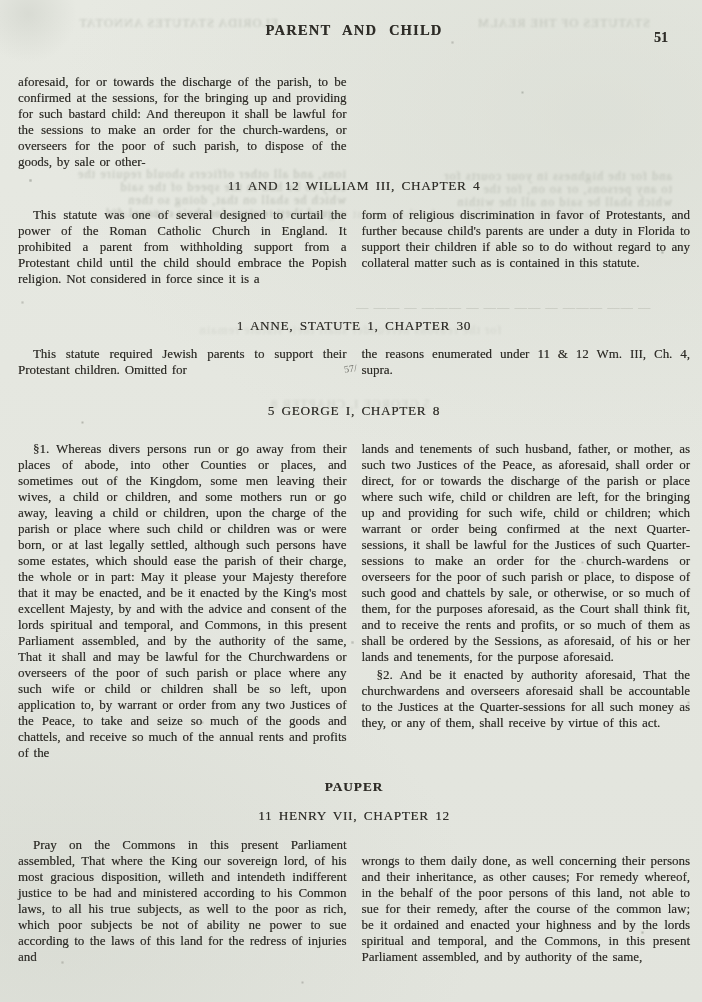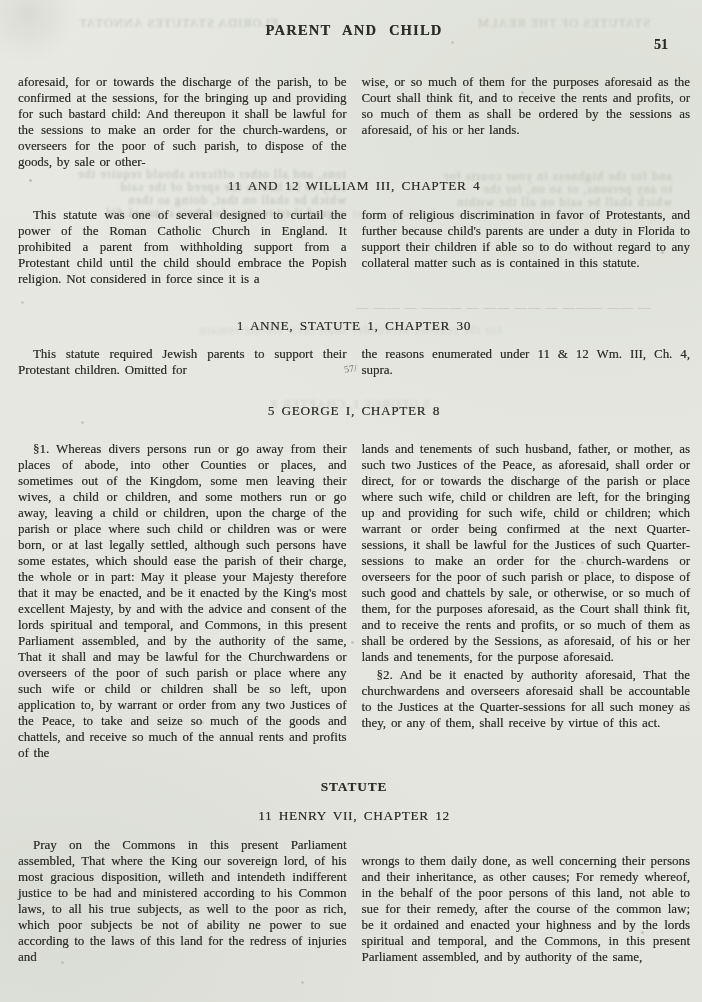--- a/index.html
+++ b/index.html
@@ -19,21 +19,21 @@
     padding: 22px 12px 0 18px;
   }
   
   .header { position: relative; height: 22px; }
   .running-head {
     text-align: center; font-weight: bold; font-size: 14.5px;
     letter-spacing: 1.2px; word-spacing: 7px;
     text-shadow: 0.3px 0.3px 0.5px rgba(35,35,30,0.55);
   }
   .pageno {
-    position: absolute; right: 22px; top: 15px;
+    position: absolute; right: 22px; top: 8px;
     font-weight: bold; font-size: 14px;
     text-shadow: 0.3px 0.3px 0.5px rgba(35,35,30,0.5);
   }
   
   .cols { display: flex; gap: 15px; }
   .col {
     flex: 1; min-width: 0;
     font-size: 12.9px; line-height: 16px;
     text-align: justify; word-spacing: 1.6px;
     text-shadow: 0.25px 0.25px 0.45px rgba(40,40,34,0.5);
@@ -98,21 +98,20 @@
   <div class="header">
     <div class="running-head">PARENT AND CHILD</div>
     <div class="pageno">51</div>
   </div>
 
   <div class="cols cols-first">
     <div class="col">
       <p>aforesaid, for or towards the discharge of the parish, to be confirmed at the sessions, for the bringing up and providing for such bastard child:  And thereupon it shall be lawful for the sessions to make an order for the church-wardens, or overseers for the poor of such parish, to dispose of the goods, by sale or other-</p>
     </div>
     <div class="col">
-      <p>wise, or so much of them for the purposes aforesaid as the Court shall think fit, and to receive the rents and profits, or so much of them as shall be ordered by the sessions as aforesaid, of his or her lands.</p>
     </div>
   </div>
 
   <h2 class="section-heading h-w3">11 AND 12 WILLIAM III, CHAPTER 4</h2>
   <div class="cols cols-w3">
     <div class="col">
       <p class="indent">This statute was one of several designed to curtail the power of the Roman Catholic Church in England.  It prohibited a parent from withholding support from a Protestant child until the child should embrace the Popish religion.  Not considered in force since it is a</p>
     </div>
     <div class="col">
       <p>form of religious discrimination in favor of Protestants, and further because child's parents are under a duty in Florida to support their children if able so to do without regard to any collateral matter such as is contained in this statute.</p>
@@ -133,21 +132,21 @@
   <div class="cols cols-george">
     <div class="col">
       <p class="indent">§1.  Whereas divers persons run or go away from their places of abode, into other Counties or places, and sometimes out of the Kingdom, some men leaving their wives, a child or children, and some mothers run or go away, leaving a child or children, upon the charge of the parish or place where such child or children was or were born, or at last legally settled, although such persons have some estates, which should ease the parish of their charge, the whole or in part:  May it please your Majesty therefore that it may be enacted, and be it enacted by the King's most excellent Majesty, by and with the advice and consent of the lords spiritual and temporal, and Commons, in this present Parliament assembled, and by the authority of the same, That it shall and may be lawful for the Churchwardens or overseers of the poor of such parish or place where any such wife or child or children shall be so left, upon application to, by warrant or order from any two Justices of the Peace, to take and seize so much of the goods and chattels, and receive so much of the annual rents and profits of the</p>
     </div>
     <div class="col">
       <p>lands and tenements of such husband, father, or mother, as such two Justices of the Peace, as aforesaid, shall order or direct, for or towards the discharge of the parish or place where such wife, child or children are left, for the bringing up and providing for such wife, child or children; which warrant or order being confirmed at the next Quarter-sessions, it shall be lawful for the Justices of such Quarter-sessions to make an order for the church-wardens or overseers for the poor of such parish or place, to dispose of such good and chattels by sale, or otherwise, or so much of them, for the purposes aforesaid, as the Court shall think fit, and to receive the rents and profits, or so much of them as shall be ordered by the Sessions, as aforesaid, of his or her lands and tenements, for the purpose aforesaid.</p>
       <p class="indent">§2.  And be it enacted by authority aforesaid, That the churchwardens and overseers aforesaid shall be accountable to the Justices at the Quarter-sessions for all such money as they, or any of them, shall receive by virtue of this act.</p>
     </div>
   </div>
 
-  <h2 class="section-heading h-pauper">STATUTE</h2>
+  <h2 class="section-heading h-pauper">PAUPER</h2>
 
   <h2 class="section-heading h-henry">11 HENRY VII, CHAPTER 12</h2>
   <div class="cols cols-henry">
     <div class="col">
       <p class="indent">Pray on the Commons in this present Parliament assembled, That where the King our sovereign lord, of his most gracious disposition, willeth and intendeth indifferent justice to be had and ministered according to his Common laws, to all his true subjects, as well to the poor as rich, which poor subjects be not of ability ne power to sue according to the laws of this land for the redress of injuries and</p>
     </div>
     <div class="col">
       <p>wrongs to them daily done, as well concerning their persons and their inheritance, as other causes; For remedy whereof, in the behalf of the poor persons of this land, not able to sue for their remedy, after the course of the common law; be it ordained and enacted your highness and by the lords spiritual and temporal, and the Commons, in this present Parliament assembled, and by authority of the same,</p>
     </div>
   </div>

